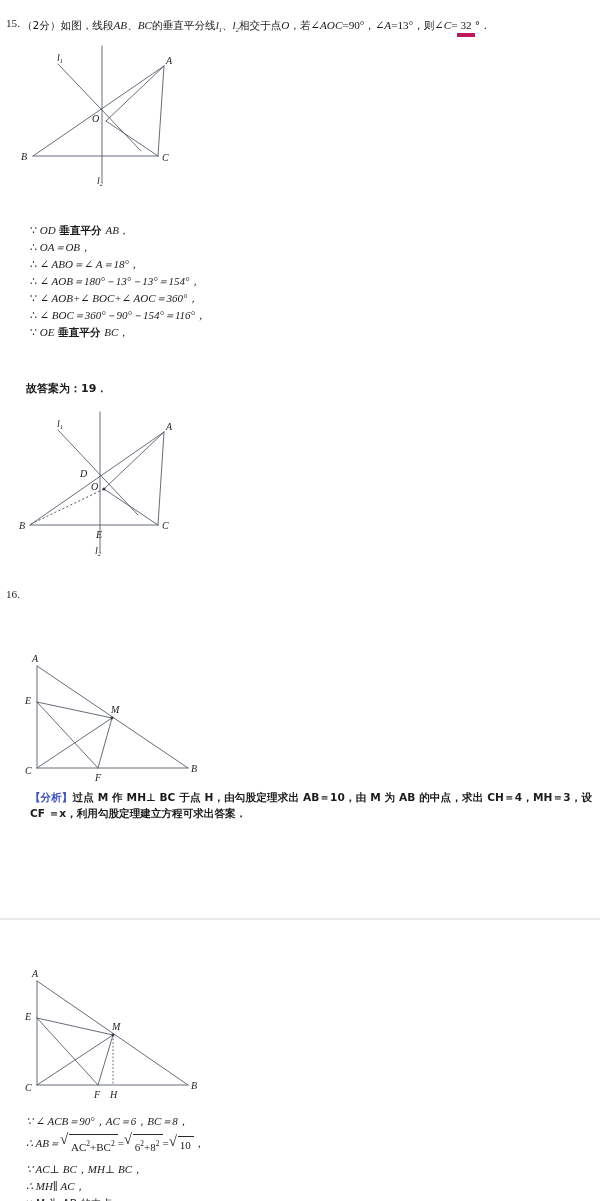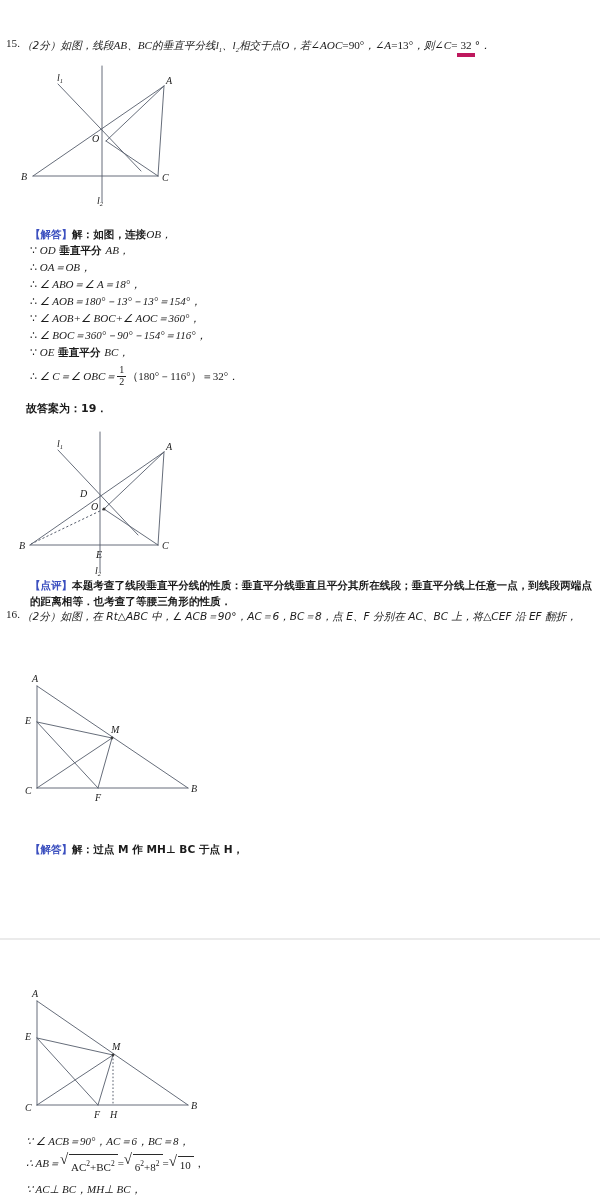--- a/index.html
+++ b/index.html
@@ -14,46 +14,44 @@
     overflow: hidden;
     font-family: "Liberation Serif", "DejaVu Serif", serif;
     color: #1b1b1b;
     -webkit-font-smoothing: antialiased;
   }
 
   .page {
     position: relative;
     width: 600px;
     height: 1150px;
-    margin-top: 20px;
   }
   .num {
     position: absolute;
     left: 6px;
     font-size: 11.2px;
   }
   .qbody {
     position: absolute;
     left: 22px;
     right: 6px;
     font-size: 11.2px;
     line-height: 16px;
     text-align: justify;
   }
-  .it { font-style: italic; font-family: Liberation Serif, serif; }
+  .it { font-style: italic; }
   .tagblue {
     color: #3b4fbf;
     font-family: "DejaVu Sans", "Liberation Sans", sans-serif;
     font-size: 10.5px;
     font-weight: 600;
   }
   .cn {
     font-family: "DejaVu Sans", "Liberation Sans", sans-serif;
     font-size: 10.6px;
-    font-style: italic;
   }
   .cnb {
     font-family: "DejaVu Sans", "Liberation Sans", sans-serif;
     font-size: 10.6px;
     font-weight: 600;
   }
   .step {
     position: absolute;
     left: 30px;
     font-size: 11px;
@@ -150,23 +148,20 @@
       <text class="lbl" x="39" y="17">l<tspan class="lbl-sub" dy="2">1</tspan></text>
       <text class="lbl" x="148" y="20">A</text>
       <text class="lbl" x="74" y="78">O</text>
       <text class="lbl" x="3" y="116">B</text>
       <text class="lbl" x="144" y="117">C</text>
       <text class="lbl" x="79" y="140">l<tspan class="lbl-sub" dy="2">2</tspan></text>
     </svg>
   </div>
 
 
-  <div class="qbody" style="top:206px; left:30px; white-space:nowrap;">
-    <span class="tagblue">【解答】</span><span class="cnb">解：如图，连接</span><span class="it">OB</span><span class="cn">，</span>
-  </div>
 
   <div class="step" style="top:223px;">
     <span>∵</span>
     <span class="it">OD</span><span class="cnb"> 垂直平分 </span><span class="it">AB</span><span class="cn">，</span>
   </div>
 
   <div class="step it" style="top:240px;">
     <span style="font-style:normal">∴</span>
     <span>OA＝OB，</span>
   </div>
@@ -184,24 +179,20 @@
   </div>
   <div class="step it" style="top:308px;">
     <span style="font-style:normal">∴</span>
     <span>∠ BOC＝360°－90°－154°＝116°，</span>
   </div>
   <div class="step" style="top:325px;">
     <span>∵</span>
     <span class="it">OE</span><span class="cnb"> 垂直平分 </span><span class="it">BC</span><span class="cn">，</span>
   </div>
 
-  <div class="step" style="top:345px;">
-    <span>∴</span>
-    <span class="it">∠ C＝∠ OBC＝</span><span class="frac"><span class="top">1</span><span class="bot">2</span></span><span>（180°－116°）＝32°．</span>
-  </div>
 
   <div class="step cnb" style="top:381px; left:26px;">故答案为：19．</div>
 
   <div class="fig" style="left:18px; top:410px;">
     <svg width="190" height="145" viewBox="0 0 190 145">
       <g stroke="#555c6b" stroke-width="0.9" fill="none" stroke-linecap="round">
         <line x1="82" y1="2" x2="82" y2="142"></line>
         <line x1="40" y1="20" x2="120" y2="105"></line>
         <line x1="12" y1="115" x2="140" y2="115"></line>
         <line x1="12" y1="115" x2="146" y2="22"></line>
@@ -216,28 +207,22 @@
       <text class="lbl" x="148" y="20">A</text>
       <text class="lbl" x="62" y="67">D</text>
       <text class="lbl" x="73" y="80">O</text>
       <text class="lbl" x="1" y="119">B</text>
       <text class="lbl" x="78" y="128">E</text>
       <text class="lbl" x="144" y="119">C</text>
       <text class="lbl" x="77" y="144">l<tspan class="lbl-sub" dy="2">2</tspan></text>
     </svg>
   </div>
 
-  <div class="qbody" style="top:557px; left:30px; right:8px; line-height:16px; text-align:justify;">
-    <span class="tagblue">【点评】</span><span class="cnb">本题考查了线段垂直平分线的性质：垂直平分线垂直且平分其所在线段；垂直平分线上任意一点，到线段两端点的距离相等．也考查了等腰三角形的性质．</span>
-  </div>
 
   <div class="num" style="top:588px;">16.</div>
-  <div class="qbody" style="top:588px; left:22px; right:4px; white-space:nowrap;">
-    <span class="cn">（2分）</span><span class="cn">如图，在 Rt△ABC 中，∠ ACB＝90°，AC＝6，BC＝8，点 E、F 分别在 AC、BC 上，将△CEF 沿 EF 翻折，</span>
-  </div>
 
   <div class="fig" style="left:16px; top:650px;">
     <svg width="195" height="135" viewBox="0 0 195 135">
       <g stroke="#555c6b" stroke-width="0.9" fill="none" stroke-linecap="round">
 
         <line x1="21" y1="16" x2="21" y2="118"></line>
 
         <line x1="21" y1="118" x2="172" y2="118"></line>
 
         <line x1="21" y1="16" x2="172" y2="118"></line>
@@ -253,24 +238,24 @@
       <circle cx="96" cy="68" r="1.4" fill="#3a3a3a"></circle>
       <text class="lbl" x="16" y="12">A</text>
       <text class="lbl" x="9" y="54">E</text>
       <text class="lbl" x="95" y="63">M</text>
       <text class="lbl" x="9" y="124">C</text>
       <text class="lbl" x="79" y="131">F</text>
       <text class="lbl" x="175" y="122">B</text>
     </svg>
   </div>
 
-
-  <div class="qbody" style="top:821px; left:30px; white-space:nowrap;">
-    <span class="tagblue">【解答】</span><span class="cnb">解：过点 M 作 MH⊥ BC 于点 H，</span>
-  </div>
+  <div class="qbody" style="top:789px; left:30px; right:8px; line-height:16px; text-align:justify;">
+    <span class="tagblue">【分析】</span><span class="cnb">过点 M 作 MH⊥ BC 于点 H，由勾股定理求出 AB＝10，由 M 为 AB 的中点，求出 CH＝4，MH＝3，设 CF ＝x，利用勾股定理建立方程可求出答案．</span>
+  </div>
+
 
   <div class="divider thick" style="top:918px;"></div>
 
   <div class="fig" style="left:16px; top:965px;">
     <svg width="195" height="140" viewBox="0 0 195 140">
       <g stroke="#555c6b" stroke-width="0.9" fill="none" stroke-linecap="round">
         <line x1="21" y1="16" x2="21" y2="120"></line>
         <line x1="21" y1="120" x2="172" y2="120"></line>
         <line x1="21" y1="16" x2="172" y2="120"></line>
         <line x1="21" y1="53" x2="97" y2="70"></line>

